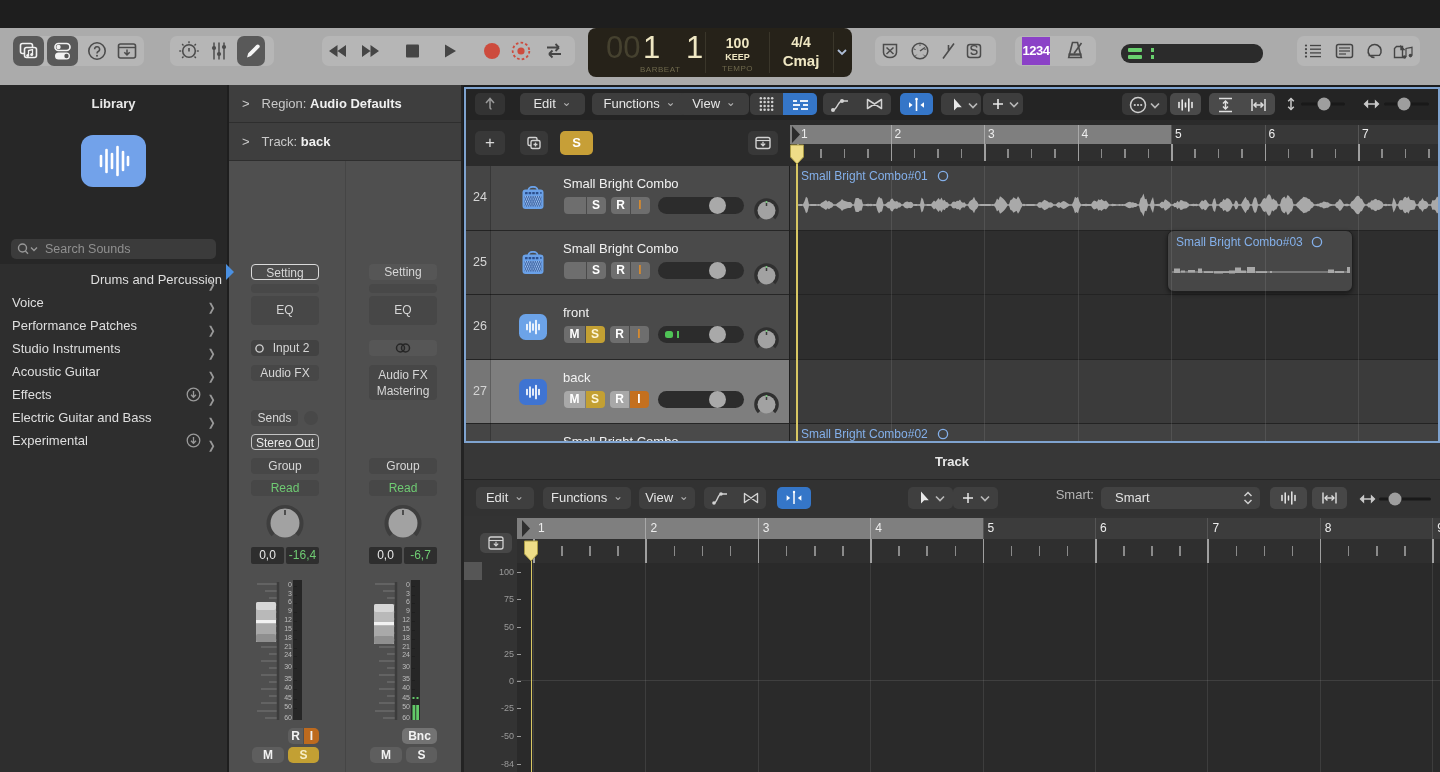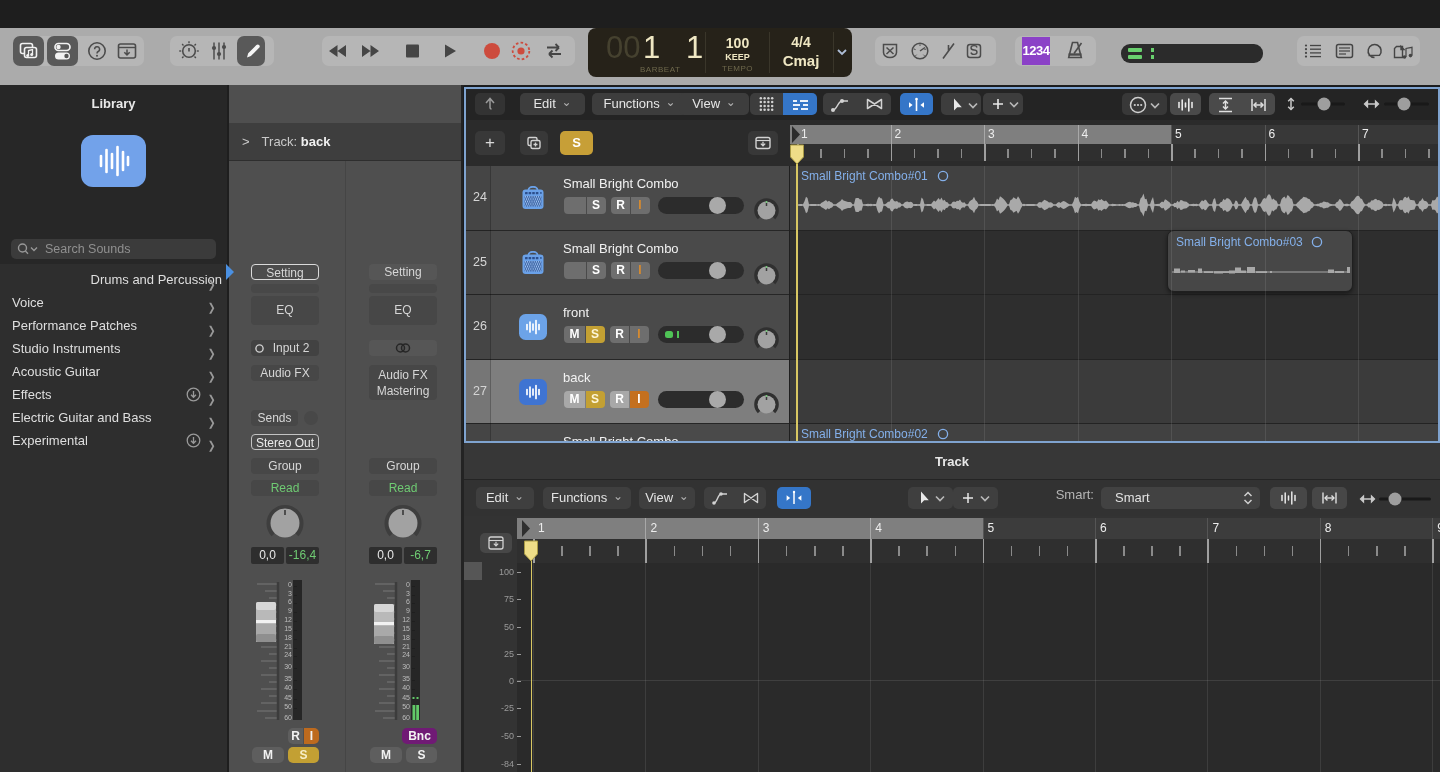--- a/index.html
+++ b/index.html
@@ -269,20 +269,21 @@
             <path d="M7.5 4 v6 M5 7.8 L7.5 10.3 L10 7.8" fill="none" stroke="#9a9a9a" stroke-width="1.3"></path>
           </svg><span class="libchev">❯</span></div>
       <div class="abs libitem" style="top:142px;">Electric Guitar and Bass<span class="libchev">❯</span></div>
       <div class="abs libitem" style="top:165px;">Experimental<svg style="position:absolute;right:21px;top:4px;" width="15" height="15" viewBox="0 0 15 15">
             <circle cx="7.5" cy="7.5" r="6.3" fill="none" stroke="#9a9a9a" stroke-width="1.3"></circle>
             <path d="M7.5 4 v6 M5 7.8 L7.5 10.3 L10 7.8" fill="none" stroke="#9a9a9a" stroke-width="1.3"></path>
           </svg><span class="libchev">❯</span></div>
     </div>
   </div>
   <div class="abs" id="inspector">
+    <div class="abs insphdr" style="top:0;"><span style="margin-left:13px;color:#cccccc;font-size:13px;">&gt;</span><span style="margin-left:12px;">Region:</span> <b style="color:#f0f0f0;">Audio Defaults</b></div>
     <div class="abs insphdr" style="top:38px;"><span style="margin-left:13px;color:#cccccc;font-size:13px;">&gt;</span><span style="margin-left:12px;">Track:</span> <b style="color:#f0f0f0;">back</b></div>
     <div class="abs" style="left:116px;top:76px;width:1px;height:611px;background:rgba(0,0,0,0.12);"></div>
 
     <div class="abs" style="left:22px;top:76px;width:68px;height:611px;">
       <div class="csbtn" style="top:103px;border:1.5px solid #dadada;background:#4c4c4c;">Setting</div>
       <div class="csbtn" style="top:123px;height:9px;background:#484848;"></div>
       <div class="csbtn" style="top:135px;height:29px;line-height:29px;">EQ</div>
       <div class="csbtn" style="top:179px;background:#424242;"><svg class="abs" style="left:4px;top:4px;" width="10" height="9" viewBox="0 0 10 9">
             <circle cx="4.5" cy="4.5" r="3.6" fill="none" stroke="#cfcfcf" stroke-width="1.4"></circle>
           </svg><span style="margin-left:12px;">Input 2</span></div>
@@ -454,21 +455,21 @@
         <rect x="43.5" y="127" width="2.8" height="15" fill="#62c968"></rect>
         <rect x="47.2" y="127" width="2.8" height="15" fill="#62c968"></rect>
         <g>
           <rect x="5" y="26" width="20" height="40" rx="2" fill="#b9b9b9"></rect>
           <rect x="5" y="26" width="20" height="8" rx="2" fill="#d6d6d6"></rect>
           <rect x="5" y="44" width="20" height="3" fill="#f2f2f2"></rect>
           <rect x="5" y="48" width="20" height="18" fill="#a9a9a9"></rect>
           <rect x="5" y="58" width="20" height="8" rx="2" fill="#8f8f8f"></rect>
         </g>
       </svg>
-      <div class="abs msbtn" style="left:33px;top:567px;width:35px;background:#701a75;">Bnc</div>
+      <div class="abs msbtn" style="left:33px;top:567px;width:35px;background:#737373;">Bnc</div>
       <div class="abs msbtn" style="left:1px;top:586px;width:32px;background:#5e5e5e;">M</div>
       <div class="abs msbtn" style="left:37px;top:586px;width:31px;background:#5e5e5e;">S</div>
     </div>
     <svg class="abs" style="left:-3px;top:179px;" width="8" height="16" viewBox="0 0 8 16">
         <path d="M0 0 L8 8 L0 16 z" fill="#4a90e2"></path>
       </svg>
   </div>
   <div class="abs" id="tracks">
 
     <div class="abs" style="left:0;top:0;width:976px;height:32px;background:#242424;">

